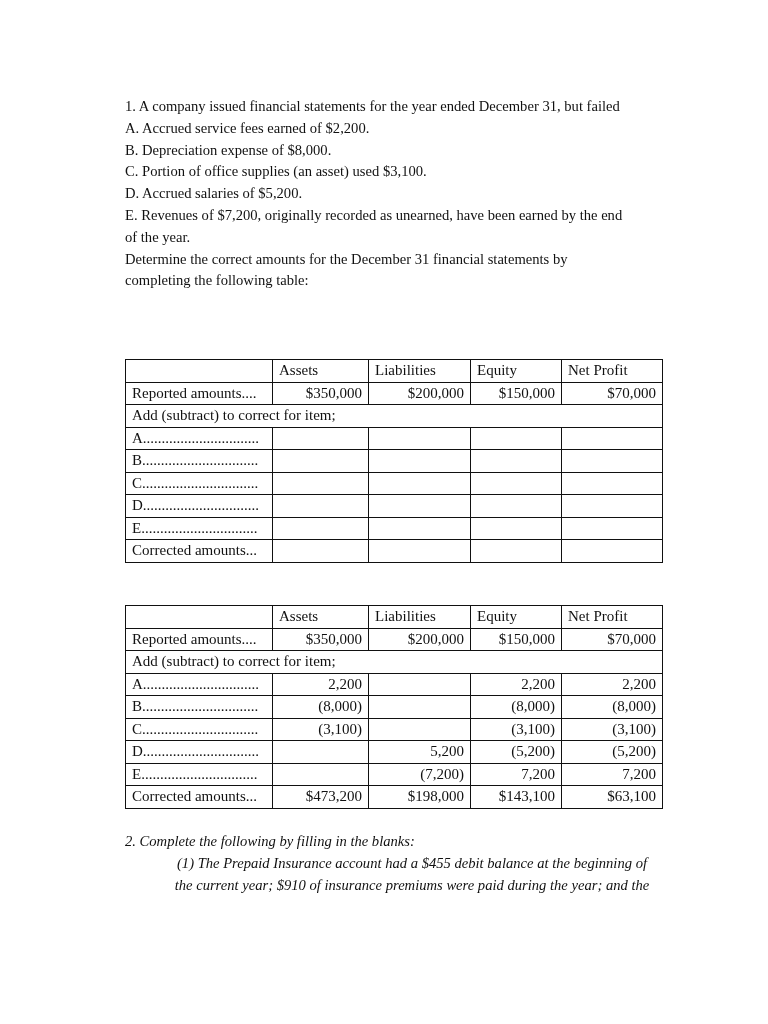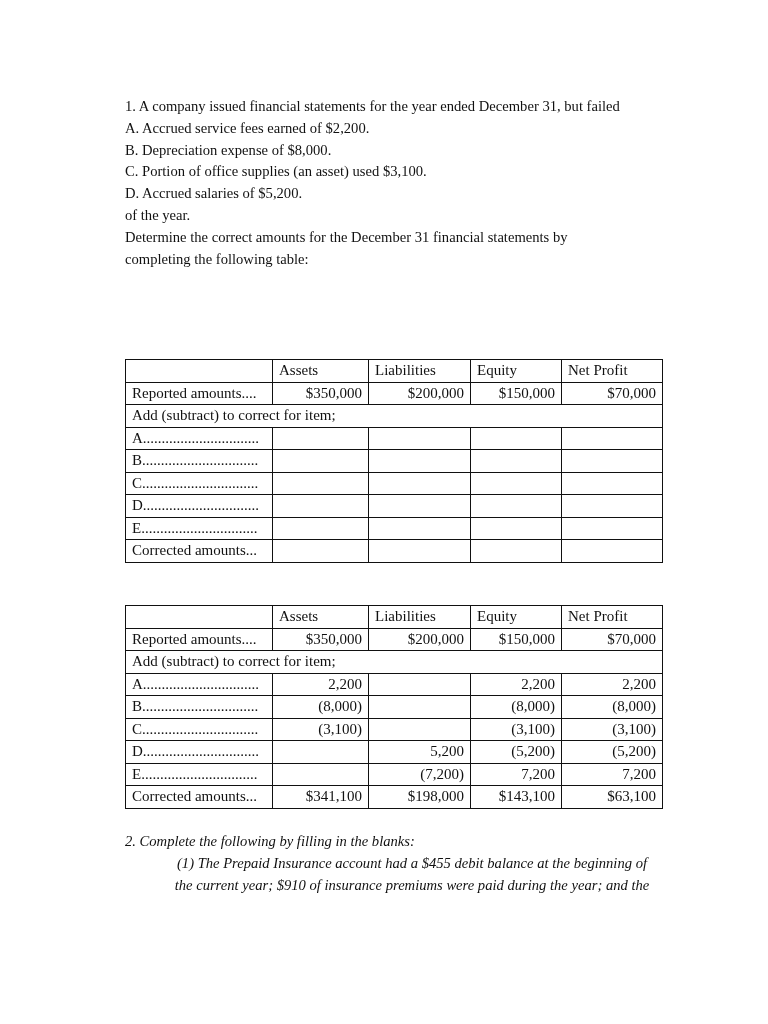--- a/index.html
+++ b/index.html
@@ -68,20 +68,21 @@
 <body>
 
 <div class="page">
 
   <div class="para" id="q1">
     <p>1. A company issued financial statements for the year ended December 31, but failed</p>
     <p>A. Accrued service fees earned of $2,200.</p>
     <p>B. Depreciation expense of $8,000.</p>
     <p>C. Portion of office supplies (an asset) used $3,100.</p>
     <p>D. Accrued salaries of $5,200.</p>
+    <p>E. Revenues of $7,200, originally recorded as unearned, have been earned by the end</p>
     <p>of the year.</p>
     <p>Determine the correct amounts for the December 31 financial statements by</p>
     <p>completing the following table:</p>
   </div>
 
   <table class="fin" id="table1">
     <colgroup>
         <col class="c0">
         <col class="c1">
         <col class="c2">
@@ -207,21 +208,21 @@
     </tr>
     <tr>
       <td class="label">E...............................</td>
       <td class="num"></td>
       <td class="num">(7,200)</td>
       <td class="num">7,200</td>
       <td class="num">7,200</td>
     </tr>
     <tr>
       <td class="label">Corrected amounts...</td>
-      <td class="num">$341,100</td>
+      <td class="num">$473,200</td>
       <td class="num">$198,000</td>
       <td class="num">$143,100</td>
       <td class="num">$63,100</td>
     </tr>
   </tbody>
     </table>
 
   <div class="para" id="q2">
     <p>2. Complete the following by filling in the blanks:</p>
     <p class="indent">(1) The Prepaid Insurance account had a $455 debit balance at the beginning of</p>

